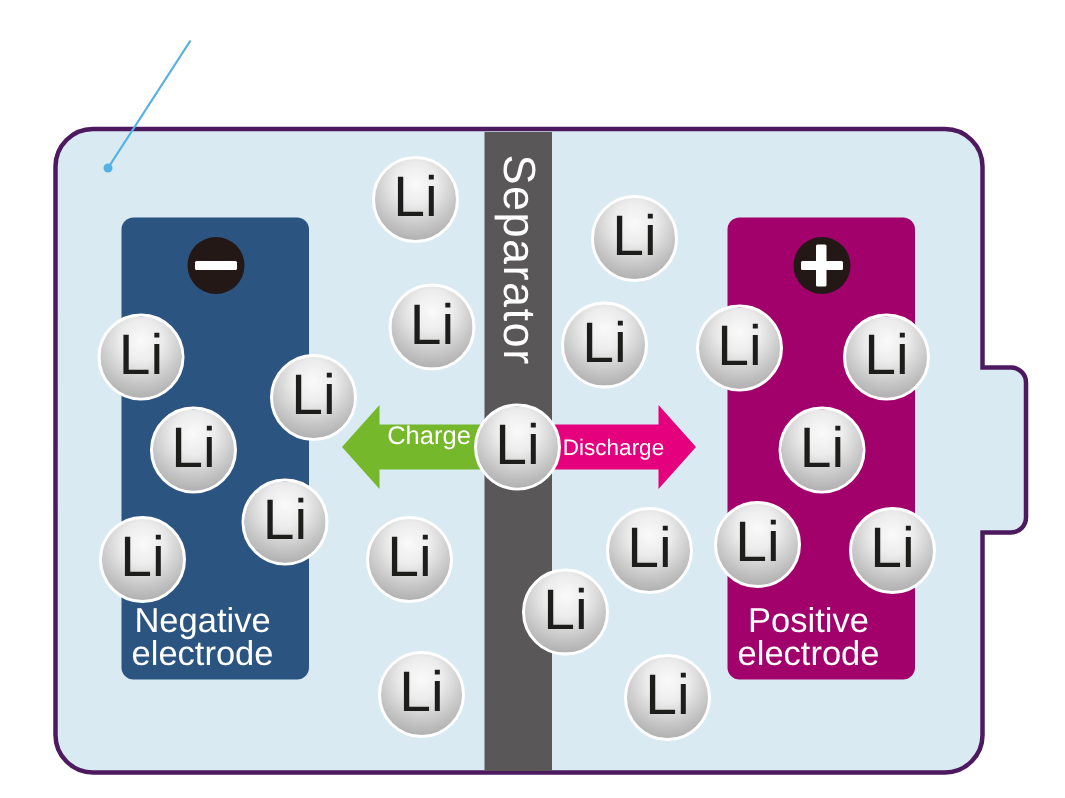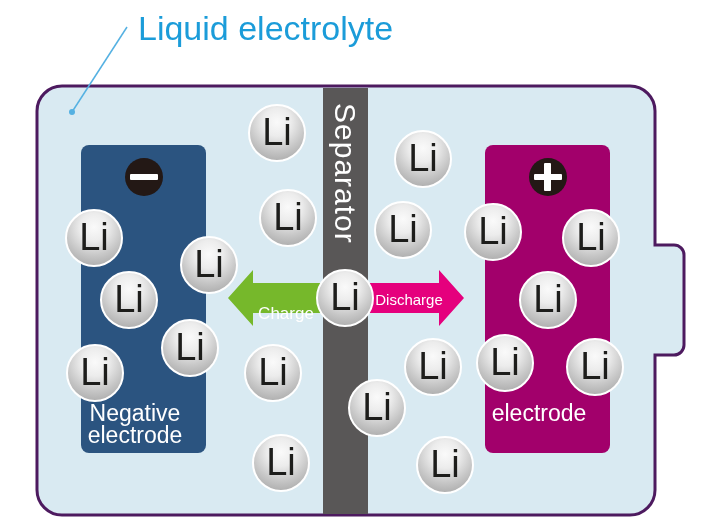--- a/index.html
+++ b/index.html
@@ -48,37 +48,36 @@
     display:flex; align-items:center; justify-content:center;
   }
   .ion span { font-size:38px; line-height:38px; color:#1d1d1b; padding-bottom:3px; }
   #center-ion { z-index:7; }
   
   #svg-arrows { position:absolute; left:0; top:0; z-index:5; pointer-events:none; }
   .arrow-label {
     position:absolute; z-index:6; color:#ffffff; white-space:nowrap;
     transform:translate(-50%,-50%);
   }
-  #charge-label    { left:286px; top:314px; font-size:17px; }
+  #charge-label    { left:286px; top:291px; font-size:17px; }
   #discharge-label { left:409px; top:299px; font-size:15px;text-align:right; }
 </style>
 </head>
 <body>
 
 <div id="canvas">
 
   <svg id="svg-base" width="710" height="532" viewBox="0 0 710 532">
     <path d="M 62,86 H 630 A 25,25 0 0 1 655,111 V 245 H 674 A 10,10 0 0 1 684,255
          V 345 A 10,10 0 0 1 674,355 H 655 V 490 A 25,25 0 0 1 630,515 H 62
          A 25,25 0 0 1 37,490 V 111 A 25,25 0 0 1 62,86 Z" fill="#D9EAF2" stroke="#4D1A5F" stroke-width="3"></path>
     <line x1="127" y1="27" x2="72" y2="112" stroke="#55B1E2" stroke-width="1.5"></line>
     <circle cx="72" cy="112" r="3" fill="#55B1E2"></circle>
   </svg>
 
-  <div id="title">Liquid electrolyte</div>
 
   <div id="separator">
     <div id="separator-label">Separator</div>
   </div>
 
   <div id="neg-electrode" class="electrode">
     <div class="badge">
       <div class="bar-h"></div>
     </div>
     <div class="electrode-label">
@@ -86,20 +85,21 @@
       <span>electrode</span>
     </div>
   </div>
 
   <div id="pos-electrode" class="electrode">
     <div class="badge">
       <div class="bar-h"></div>
         <div class="bar-v"></div>
     </div>
     <div class="electrode-label">
+      <span>Positive</span>
       <span>electrode</span>
     </div>
   </div>
 
   <div id="ions-layer">
       <div class="ion" style="left: 248px; top: 104px;">
         <span>Li</span>
       </div>
       <div class="ion" style="left: 394px; top: 130px;">
         <span>Li</span>

